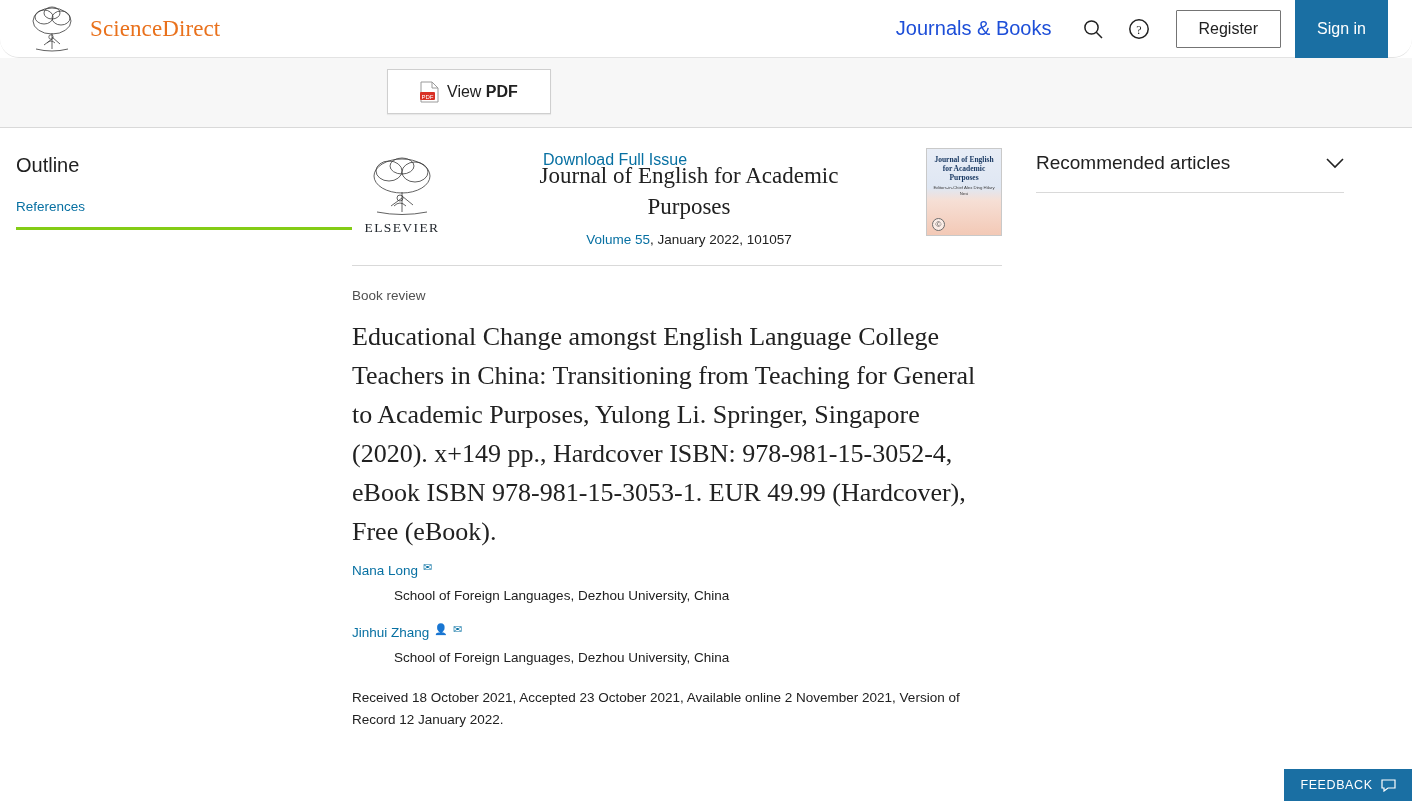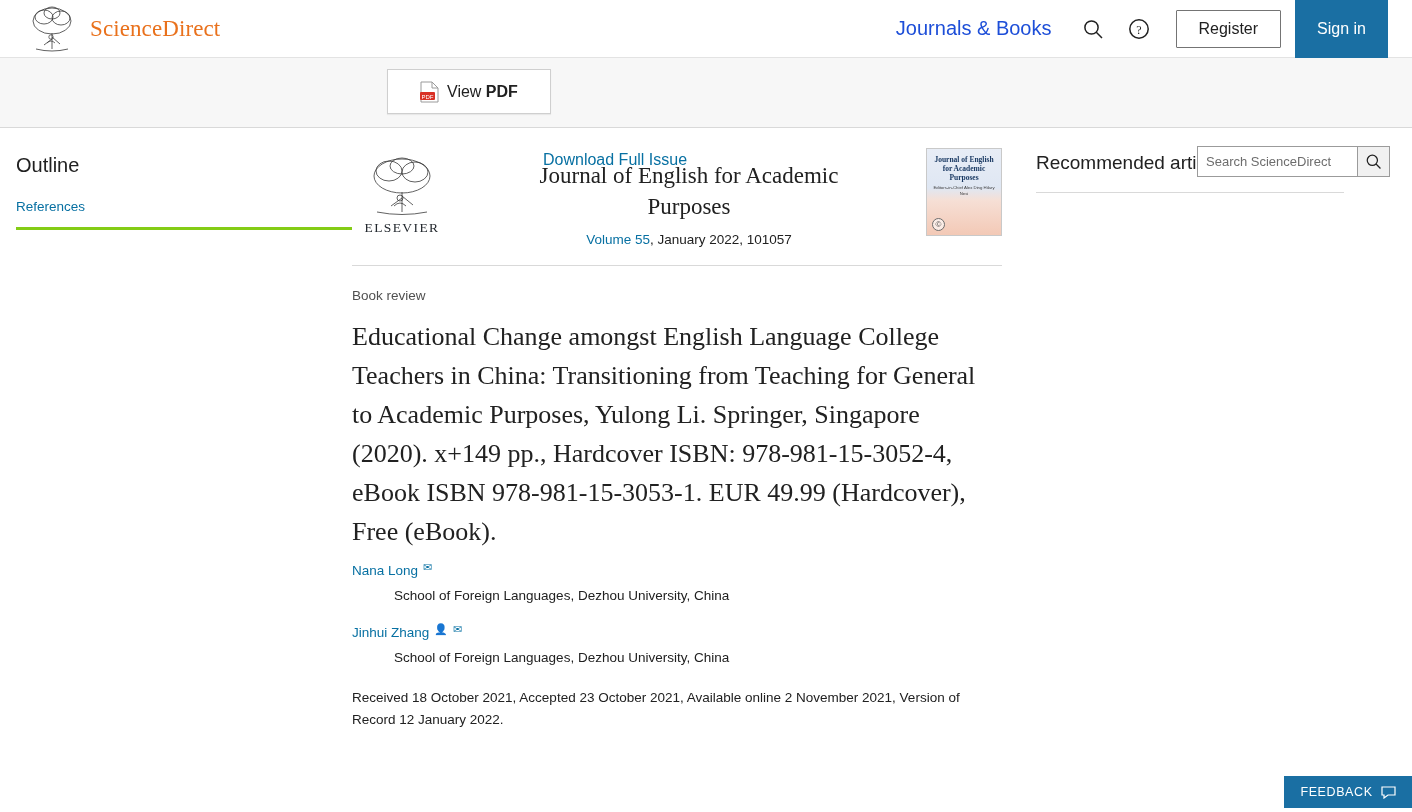--- a/index.html
+++ b/index.html
@@ -13,20 +13,21 @@
   }
 
   
   .top-header {
     position: relative;
     height: 58px;
     background: #fff;
     border-bottom: 1px solid #e3e3e3;
     display: flex;
     align-items: center;
+    border-radius: 19px;
   }
   .brand {
     display: flex;
     align-items: center;
     margin-left: 24px;
     gap: 10px;
     cursor: pointer;
   }
   .brand-logo {
     width: 56px; height: 52px;
@@ -326,21 +327,21 @@
     color: #212121;
     font-weight: 400;
   }
   .chev {
     width: 18px; height: 11px;
   }
 
   
   .feedback {
     position: fixed;
-    right: 0; bottom: 4px;
+    right: 0; bottom: 11px;
     width: 128px; height: 32px;
     background: #1a6fa3;
     color: #fff;
     display: flex;
     align-items: center;
     justify-content: center;
     gap: 8px;
     font-size: 12.5px;
     letter-spacing: .6px;
     cursor: pointer;
@@ -401,29 +402,20 @@
         <path d="M12 1 v6 h6" fill="none" stroke="#9a9a9a" stroke-width="1"></path>
         <rect x="0" y="11" width="15" height="8" rx="1" fill="#d93025"></rect>
         <text x="7.5" y="17.6" font-size="6" fill="#ffffff" text-anchor="middle" font-family="Liberation Sans, sans-serif">PDF</text>
       </svg>
     </span>
     <span><span>View </span><b>PDF</b></span>
   </div>
 
   <div class="download-link">Download Full Issue</div>
 
-  <div class="search-wrap">
-    <input class="search-input" type="text" placeholder="Search ScienceDirect" style="">
-    <div class="search-submit">
-      <svg width="17" height="17" viewBox="0 0 22 22">
-        <circle cx="9.5" cy="9.5" r="6.6" fill="none" stroke="#212121" stroke-width="1.6"></circle>
-        <line x1="14.3" y1="14.3" x2="20" y2="20" stroke="#212121" stroke-width="1.6"></line>
-      </svg>
-    </div>
-  </div>
 </div>
 
 <div class="main">
 
   <div class="left-col">
     <h2 class="outline-title">Outline</h2>
     <a class="outline-link">References</a>
   </div>
 
   <div class="center-col">

